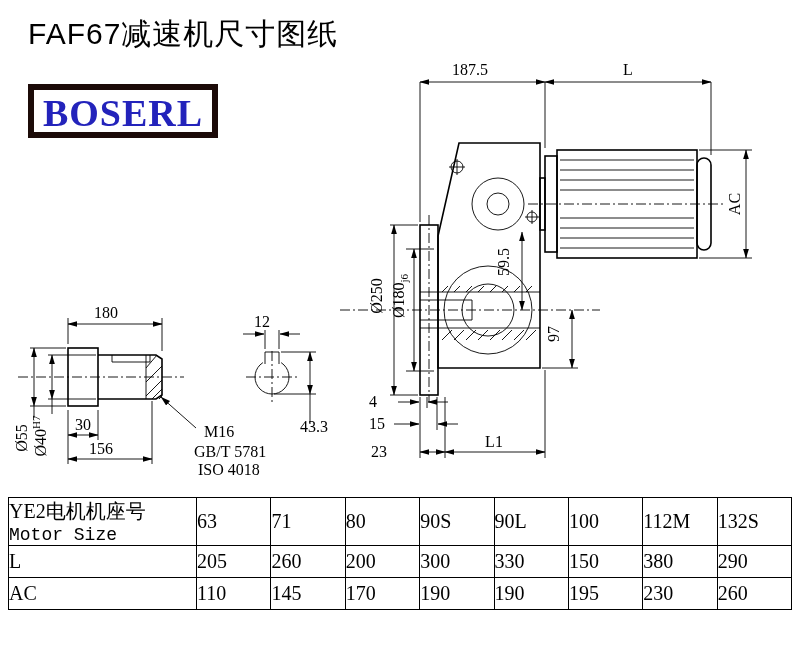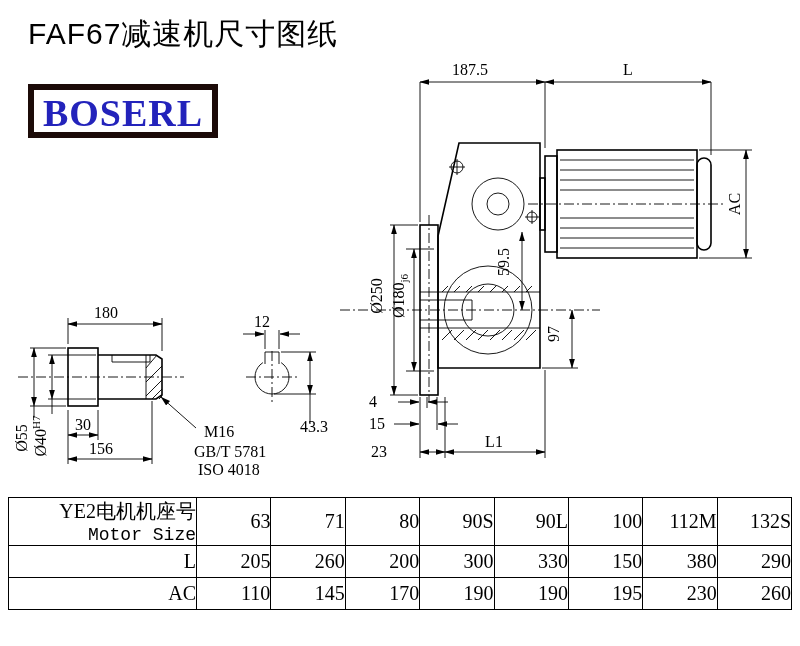--- a/index.html
+++ b/index.html
@@ -12,21 +12,21 @@
   .logo-text { font-family:"Liberation Serif", serif; font-size:38px; line-height:1;
           color:#2323bb; font-weight:600; letter-spacing:1px; }
   svg.drawing { position:absolute; left:0; top:0; }
   .o  { stroke:#000; stroke-width:1.6; fill:none; }
   .t  { stroke:#000; stroke-width:0.9; fill:none; }
   .cl { stroke:#000; stroke-width:0.9; fill:none; stroke-dasharray:10 3 2 3; }
   .dim{ stroke:#000; stroke-width:0.9; fill:none; }
   text.d { font:16px "Liberation Serif", serif; fill:#000; }
   .dim-table { position:absolute; left:8px; top:497px; width:784px;
           border-collapse:collapse; table-layout:fixed; }
-  .dim-table td { border:1.6px solid #000; text-align:right; vertical-align:middle;
+  .dim-table td { border:1.6px solid #000; text-align:left; vertical-align:middle;
           font-size:20px; color:#000; padding:0;margin-left:21px; }
   .dim-table tr.hdr td { height:47px; }
   .dim-table tr.row td { height:31px; }
   .hdr-line2 { font-family:Liberation Mono, monospace; font-size:18px; }
 </style>
 </head>
 <body>
 
 <div class="page">
 

